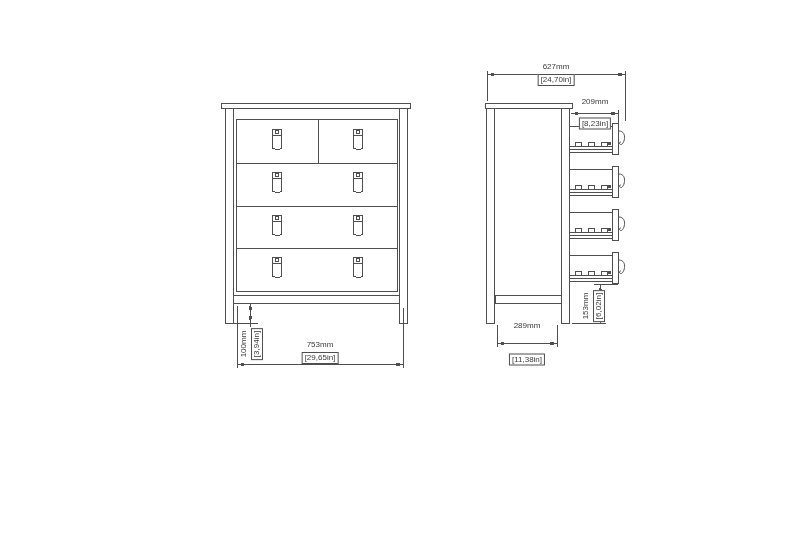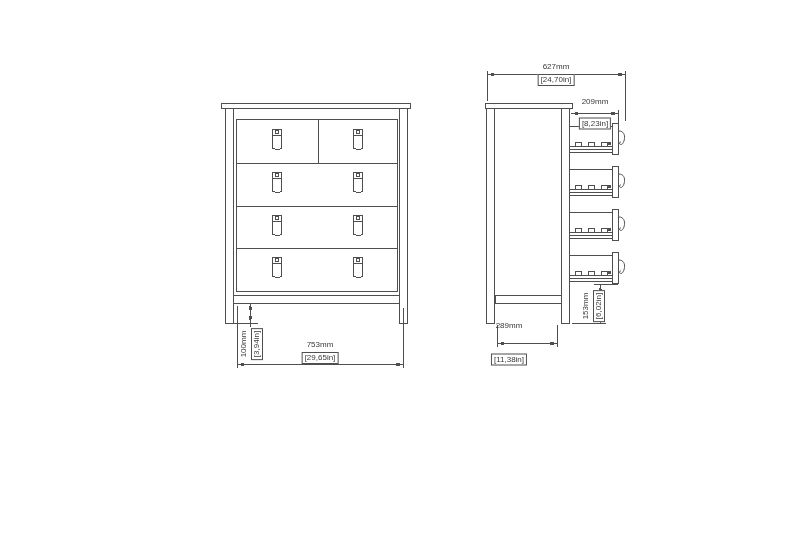--- a/index.html
+++ b/index.html
@@ -129,21 +129,21 @@
   <div class="dim" style="left:595px;top:113px;gap:12px;">
     <span class="mm">209mm</span>
     <span class="inch">[8,23in]</span>
   </div>
 
   <div class="dim vertical" style="left:593px;top:306px;">
     <span class="mm">153mm</span>
     <span class="inch">[6,02in]</span>
   </div>
 
-  <div class="dim" style="left:509px;top:343px;gap:24px;">
+  <div class="dim" style="left:527px;top:343px;gap:24px;">
     <span class="mm">289mm</span>
     <span class="inch">[11,38in]</span>
   </div>
 
   <div class="dim" style="left:320px;top:352px;">
     <span class="mm">753mm</span>
     <span class="inch">[29,65in]</span>
   </div>
 
   <div class="dim vertical" style="left:251px;top:344px;">

